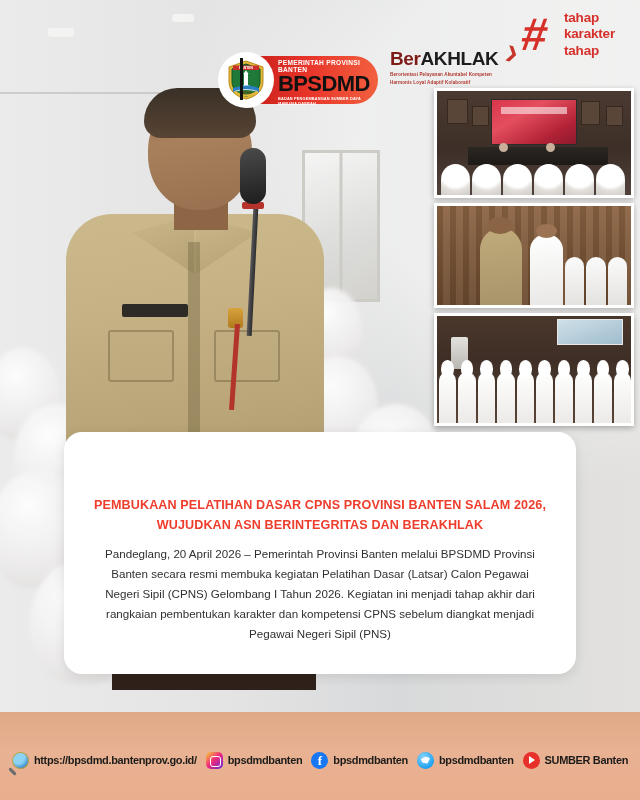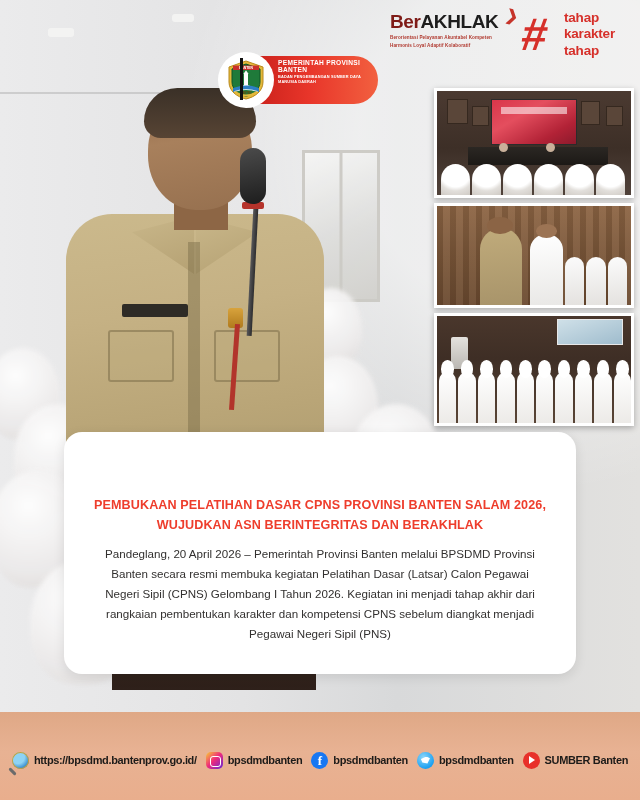--- a/index.html
+++ b/index.html
@@ -410,21 +410,21 @@
       <div class="pod-panel"></div>
       <div class="pod-plate"></div>
       <div class="pod-side"></div>
       <div class="pod-top"></div>
       <div class="papers"></div>
     </div>
   </div>
 
   <div class="berakhlak">
     <div class="ber-left">
-      <div class="ber-word" style="position:relative;">
+      <div class="ber-word" style="position:relative;margin-top:37px;">
         <span>Ber</span><span class="hl">AKHLAK</span>
         <span class="ber-arrow">❯</span>
       </div>
       <div class="ber-tag">
         <div>Berorientasi Pelayanan Akuntabel Kompeten</div>
         <div>Harmonis Loyal Adaptif Kolaboratif</div>
       </div>
     </div>
     <div class="hash-logo">
       <div class="hash-mark">#</div>
@@ -432,20 +432,21 @@
         <div>tahap</div>
         <div>karakter</div>
         <div>tahap</div>
       </div>
     </div>
   </div>
 
   <div class="bpsdmd-logo">
     <div class="bps-bar">
       <div class="bps-l1">PEMERINTAH PROVINSI BANTEN</div>
+      <div class="bps-l2">BPSDMD</div>
       <div class="bps-l3">BADAN PENGEMBANGAN SUMBER DAYA MANUSIA DAERAH</div>
     </div>
     <div class="bps-divider"></div>
     <div class="bps-circle">
       <svg width="44" height="44" viewBox="0 0 44 44" aria-hidden="true">
         <path d="M22 3 L39 9 V24 C39 33 31 39 22 41 C13 39 5 33 5 24 V9 Z" fill="#e3b93a" stroke="#b8891d" stroke-width="1"></path>
         <path d="M22 6 L36 11 V24 C36 31 29.5 36.5 22 38.3 C14.5 36.5 8 31 8 24 V11 Z" fill="#1f7a3a" stroke="#0f5526" stroke-width="1"></path>
         <rect x="9" y="7.5" width="26" height="4.5" fill="#c9302c"></rect>
         <text x="22" y="11.3" font-size="3.4" fill="#fff" text-anchor="middle" font-family="Liberation Sans, sans-serif" font-weight="bold">BANTEN</text>
         <path d="M20 16 h4 v12 h-4 z" fill="#fdfdfd"></path>

